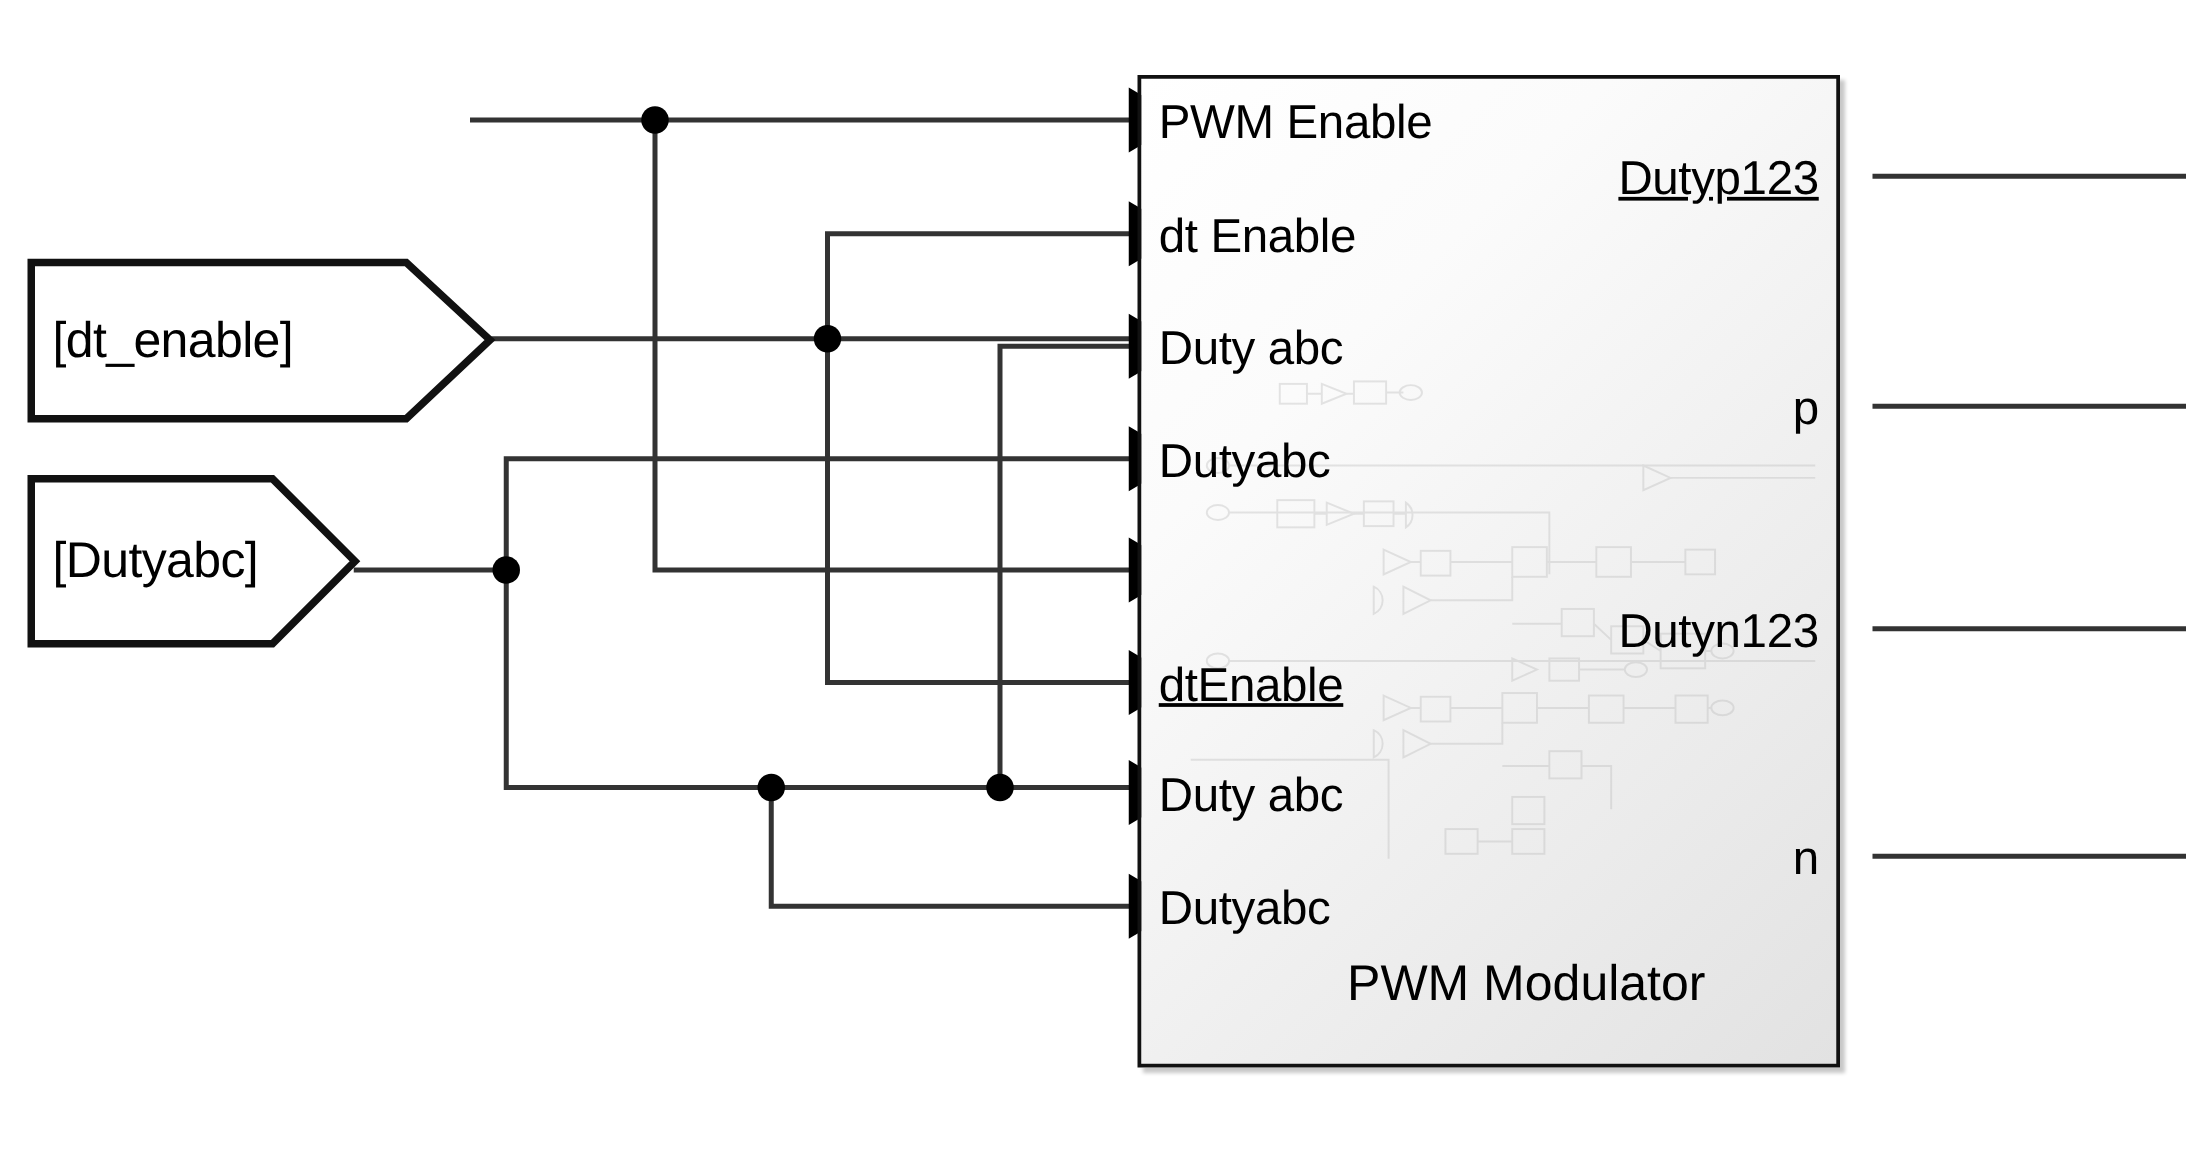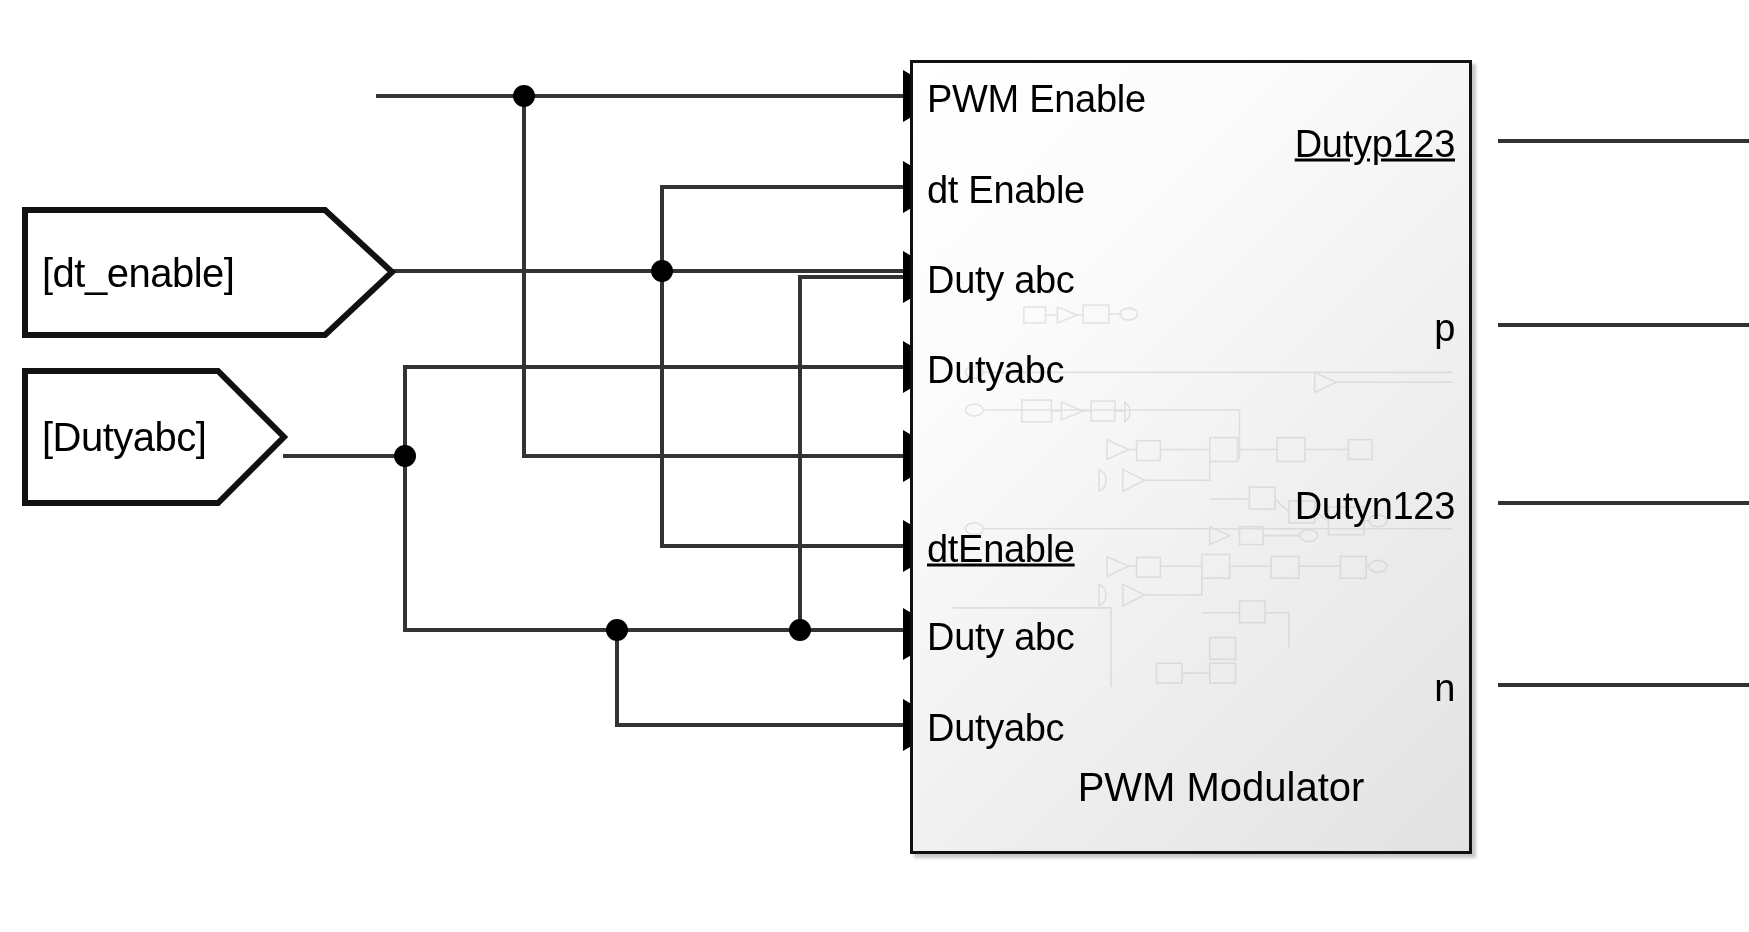--- a/index.html
+++ b/index.html
@@ -94,21 +94,21 @@
   </svg>
 
 
   <div class="from-block" style="left:20px;top:205px;width:378px;height:135px;">
     <svg width="378" height="135" viewBox="0 0 378 135" xmlns="http://www.w3.org/2000/svg">
       <polygon points="5,5 305,5 372,67 305,130 5,130" fill="#ffffff" stroke="#111111" stroke-width="6" stroke-linejoin="miter"></polygon>
     </svg>
     <span class="from-label">[dt_enable]</span>
   </div>
 
-  <div class="from-block" style="left:20px;top:366px;width:270px;height:142px;">
+  <div class="from-block" style="left:20px;top:378px;width:270px;height:142px;">
     <svg width="270" height="142" viewBox="0 0 270 142" xmlns="http://www.w3.org/2000/svg">
       <polygon points="5,5 198,5 264,71 198,137 5,137" fill="#ffffff" stroke="#111111" stroke-width="6" stroke-linejoin="miter"></polygon>
     </svg>
     <span class="from-label">[Dutyabc]</span>
   </div>
 
   <div id="main-block" style="left:910px;top:60px;width:562px;height:794px;">
 
     <svg id="block-watermark" viewBox="0 0 562 695" xmlns="http://www.w3.org/2000/svg">
       <g stroke="#b6b6b6" stroke-width="1.6" fill="none">

